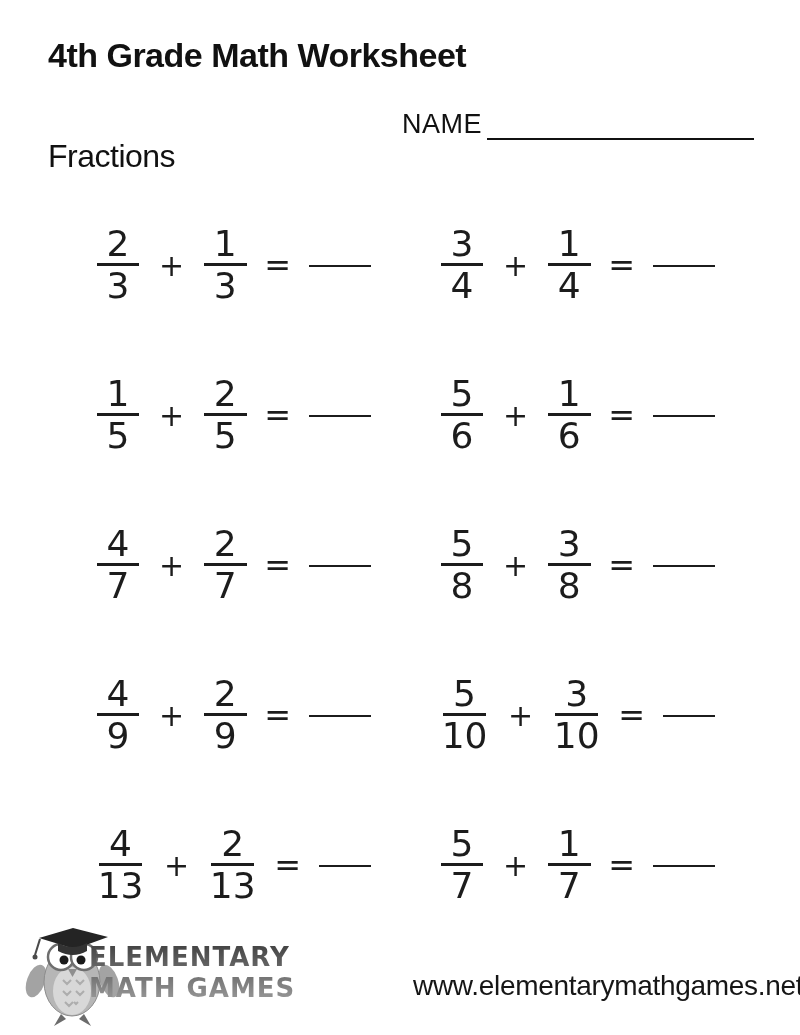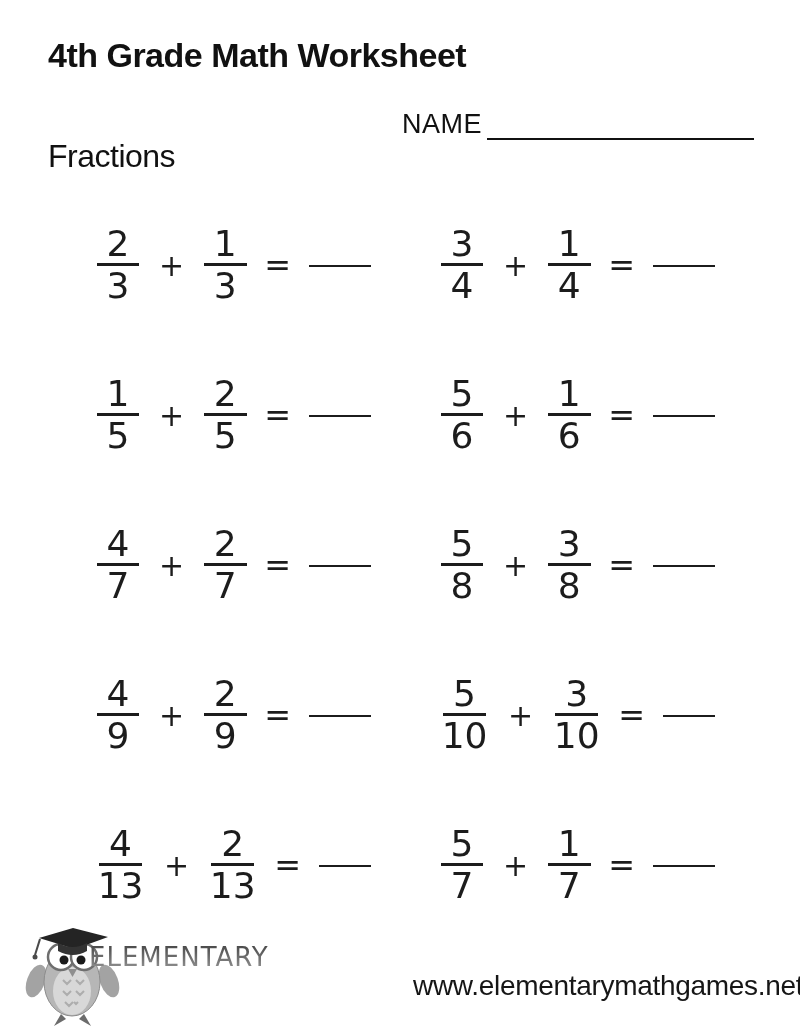--- a/index.html
+++ b/index.html
@@ -49,21 +49,21 @@
   .eq{font-size:32px;margin:0 0 0 14px;}
   .blank{
     width:62px;height:0;margin-left:18px;position:relative;top:1px;
     border-bottom:2.5px solid #1c1c1c;
   }
   
   .owl{position:absolute;left:25px;top:924px;}
   .logo-text{
     position:absolute;left:89px;top:942px;
     font-family:"DejaVu Sans","Liberation Sans",sans-serif;
-    font-weight:normal;font-size:26px;line-height:31px;letter-spacing:1px;
+    font-weight:bold;font-size:26px;line-height:31px;letter-spacing:1px;
     background:linear-gradient(#3f3f3f,#9e9e9e);
     -webkit-background-clip:text;background-clip:text;
     -webkit-text-fill-color:transparent;color:#5a5a5a;
     white-space:nowrap;
   }
   .website{
     position:absolute;left:413px;top:970px;
     font-size:28px;letter-spacing:-0.3px;color:#161616;white-space:nowrap;
   }
 </style>
@@ -250,17 +250,18 @@
     <polygon points="43,45 52,45 47.5,53" fill="#8f8f8f"></polygon>
 
     <polygon points="14,14 48,4 83,13 50,25" fill="#242424"></polygon>
     <path d="M33,19 Q48,27 62,19 L62,27 Q48,35 33,27 Z" fill="#333333"></path>
     <line x1="15" y1="15" x2="10" y2="31" stroke="#4a4a4a" stroke-width="2"></line>
     <circle cx="10" cy="33" r="2.5" fill="#4a4a4a"></circle>
   </svg>
 
   <div class="logo-text">
     <div>ELEMENTARY</div>
+    <div>MATH GAMES</div>
   </div>
 
   <div class="website">www.elementarymathgames.net</div>
 
 </div>
 
 </body></html>

